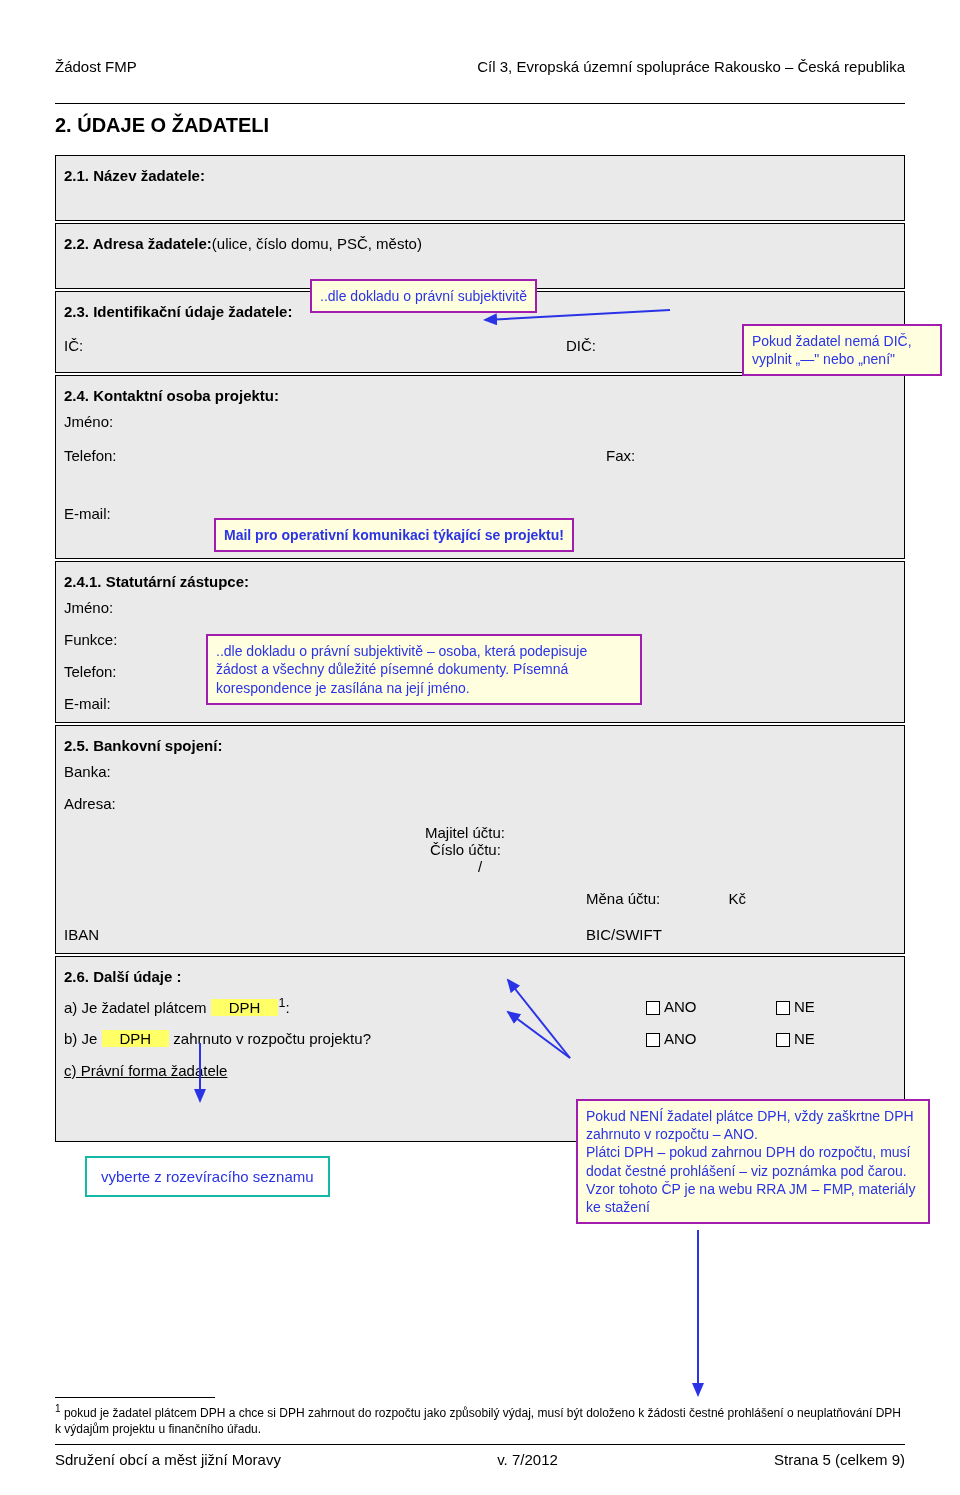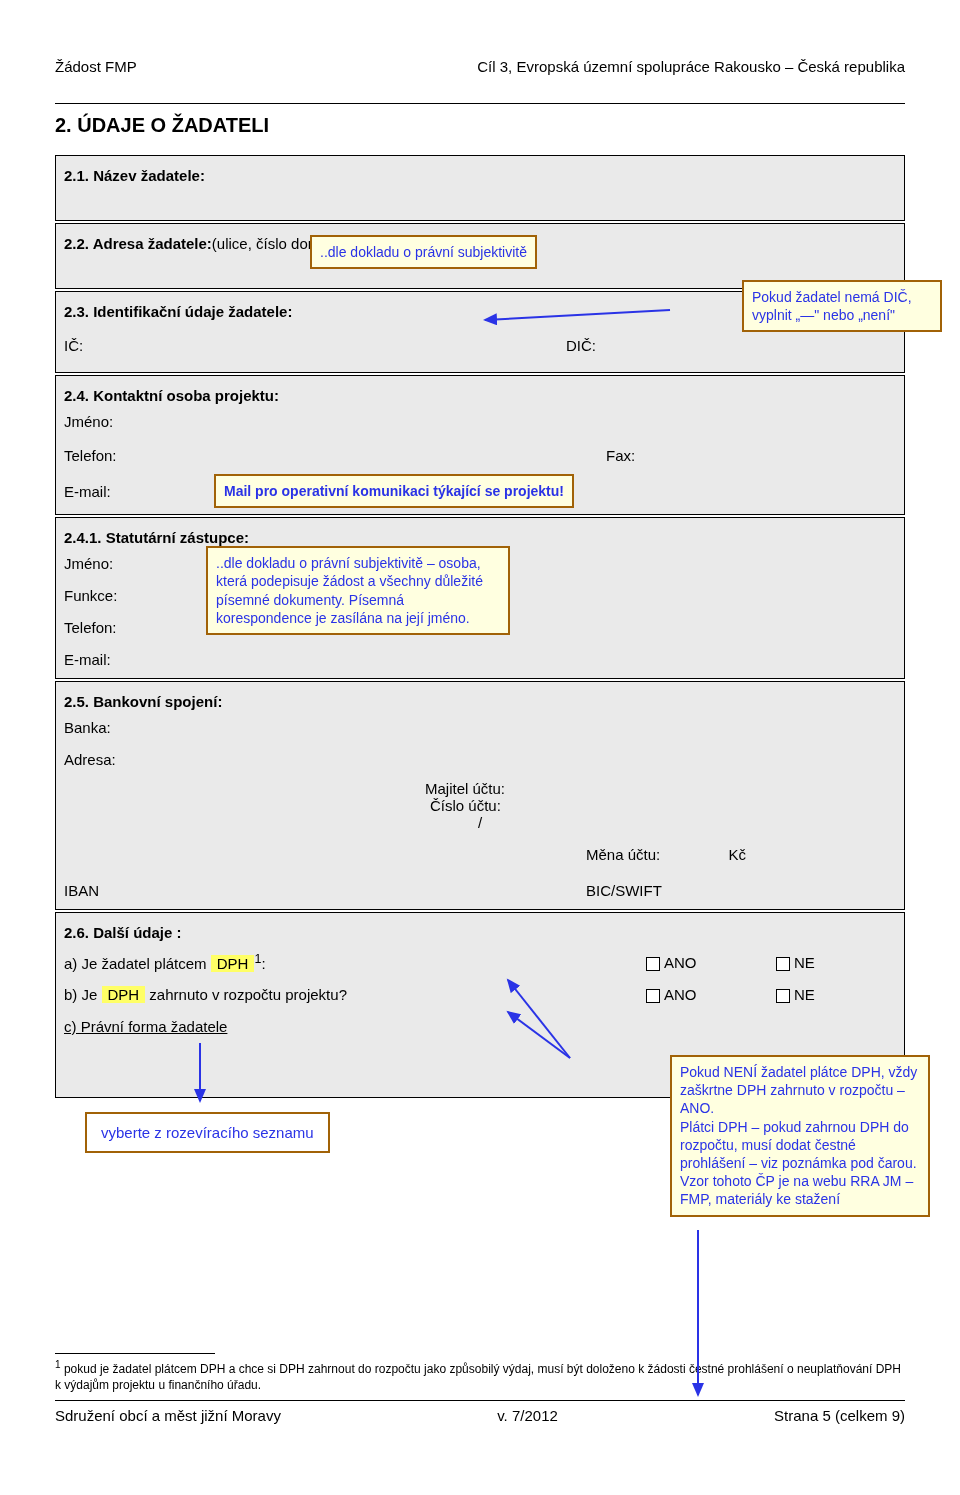--- a/index.html
+++ b/index.html
@@ -40,55 +40,56 @@
     align-items: center;
     font-size: 15px;
     min-height: 26px;
   }
   .form-block .label {
     font-weight: bold;
   }
   .note-box {
     position: absolute;
     background: #ffffe0;
-    border: 2px solid #a16207;
+    border: 2px solid #a21caf;
     color: #2a33e6;
     font-size: 14px;
     padding: 6px 8px;
     z-index: 20;
     line-height: 1.3;
+    margin-top: 44px;
   }
   .note-mail {
     position: relative;
     display: inline-block;
     margin-left: 60px;
     top: 0;
   }
   .checkbox {
     display: inline-block;
     width: 14px;
     height: 14px;
     border: 1.5px solid #000;
     vertical-align: middle;
     margin-right: 4px;
     background: #fff;
   }
   .highlight {
     background: #ffff66;
-    padding: 0 6px;
+    padding: 0 18px;
   }
   .arrow-down {
     stroke: #2a33e6;
     stroke-width: 2;
     fill: none;
     marker-end: url(#arrowhead);
   }
   .select-box {
     color: #2a33e6;
-    border: 2px solid #a16207;
+    border: 2px solid #14b8a6;
     padding: 10px 14px;
     font-size: 15px;
     background: transparent;
     display: inline-block;
   }
   .footnote-line {
     border: none;
     border-top: 1px solid #000;
     width: 160px;
     margin: 50px 0 4px 0;
@@ -205,21 +206,21 @@
     <span style="flex:1;"></span>
   </div>
   <div class="row" style="margin-top:6px;">
     <span style="width:90px;">Telefon:</span>
     <span style="flex:1;"></span>
   </div>
   <div class="row" style="margin-top:6px;">
     <span style="width:90px;">E-mail:</span>
     <span style="flex:1;"></span>
   </div>
-  <div class="note-box" style="left:150px; top:28px; width:304px; white-space:pre-line;">..dle dokladu o právní subjektivitě – osoba, která podepisuje žádost a všechny důležité písemné dokumenty. Písemná korespondence je zasílána na její jméno.</div>
+  <div class="note-box" style="left:150px; top:28px; width:436px; white-space:pre-line;">..dle dokladu o právní subjektivitě – osoba, která podepisuje žádost a všechny důležité písemné dokumenty. Písemná korespondence je zasílána na její jméno.</div>
 </div>
 
 
 <div class="form-block">
   <div class="row">
       <span class="label">2.5. Bankovní spojení:</span>
     </div>
   <div class="row">
     <span style="width:90px;">Banka:</span>
     <span style="flex:1;"></span>
@@ -277,21 +278,21 @@
       <span class="checkbox"></span><span>NE</span>
     </span>
   </div>
   <div class="row" style="margin-top:6px;text-decoration:underline;">
     <span>c) Právní forma žadatele</span>
   </div>
   <div style="height:52px;"></div>
 </div>
 
 
-<div class="note-box" style="right:30px; top:1055px; width:260px; white-space:pre-line;">Pokud NENÍ žadatel plátce DPH, vždy zaškrtne DPH zahrnuto v rozpočtu – ANO.
+<div class="note-box" style="right:30px; top:1055px; width:354px; white-space:pre-line;">Pokud NENÍ žadatel plátce DPH, vždy zaškrtne DPH zahrnuto v rozpočtu – ANO.
 Plátci DPH – pokud zahrnou DPH do rozpočtu, musí dodat čestné prohlášení – viz poznámka pod čarou. Vzor tohoto ČP je na webu RRA JM – FMP, materiály ke stažení</div>
 
 
 <svg class="connector" style="left:490px; top:970px;" width="110" height="100">
   <line x1="80" y1="88" x2="18" y2="10" class="arrow-down"></line>
   <line x1="80" y1="88" x2="18" y2="42" class="arrow-down"></line>
 </svg>
 
 
 <div style="margin-top:14px; padding-left:30px; position:relative;">

